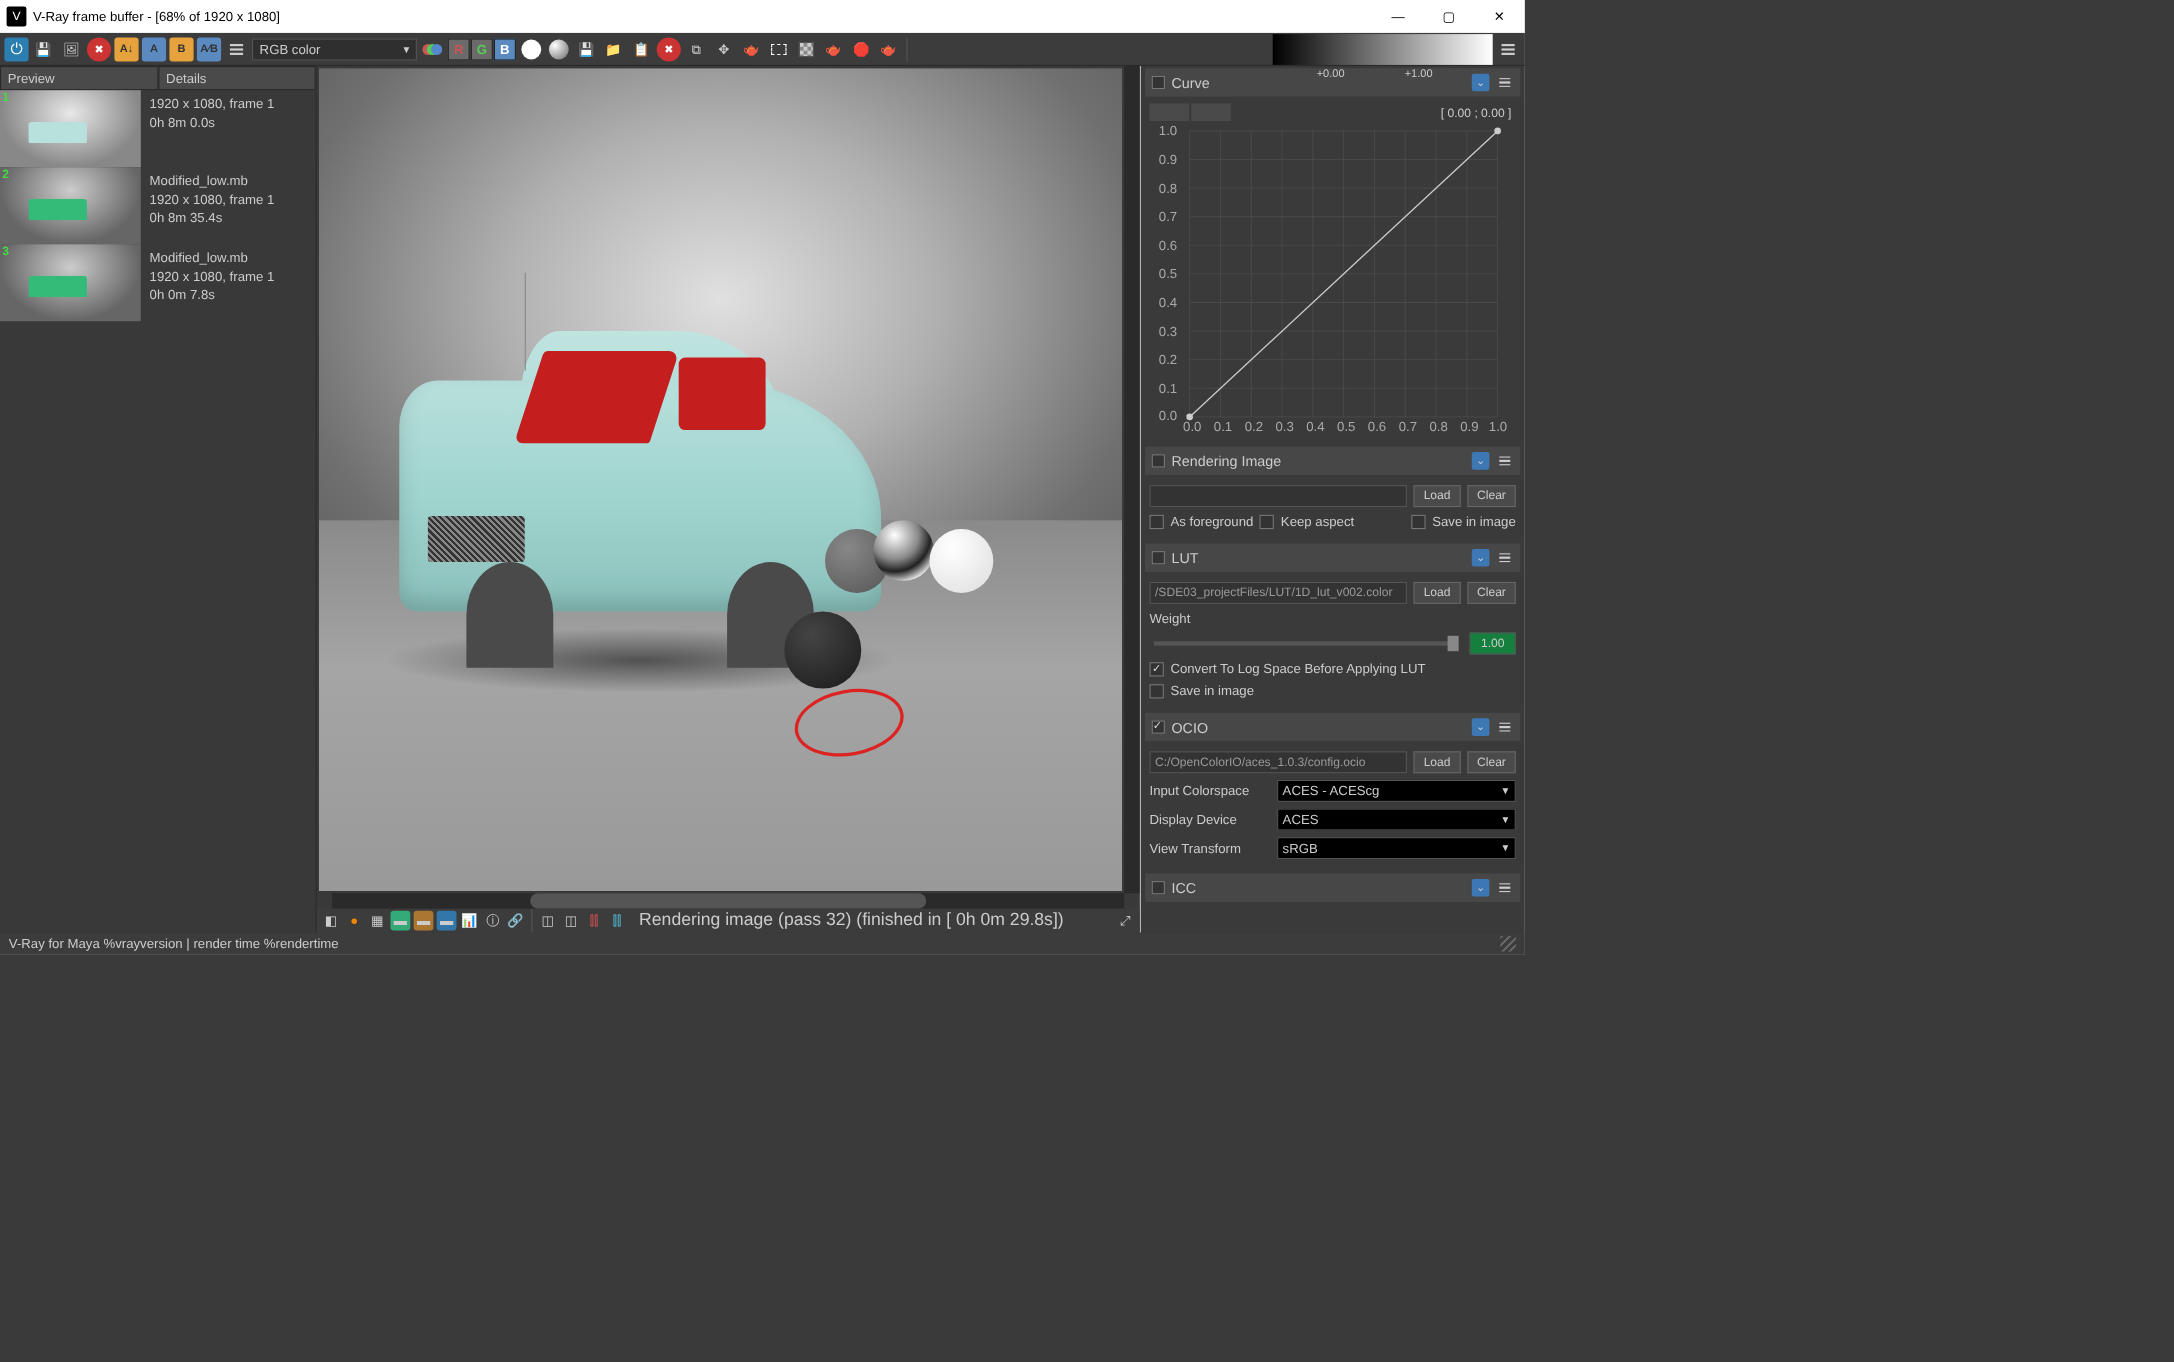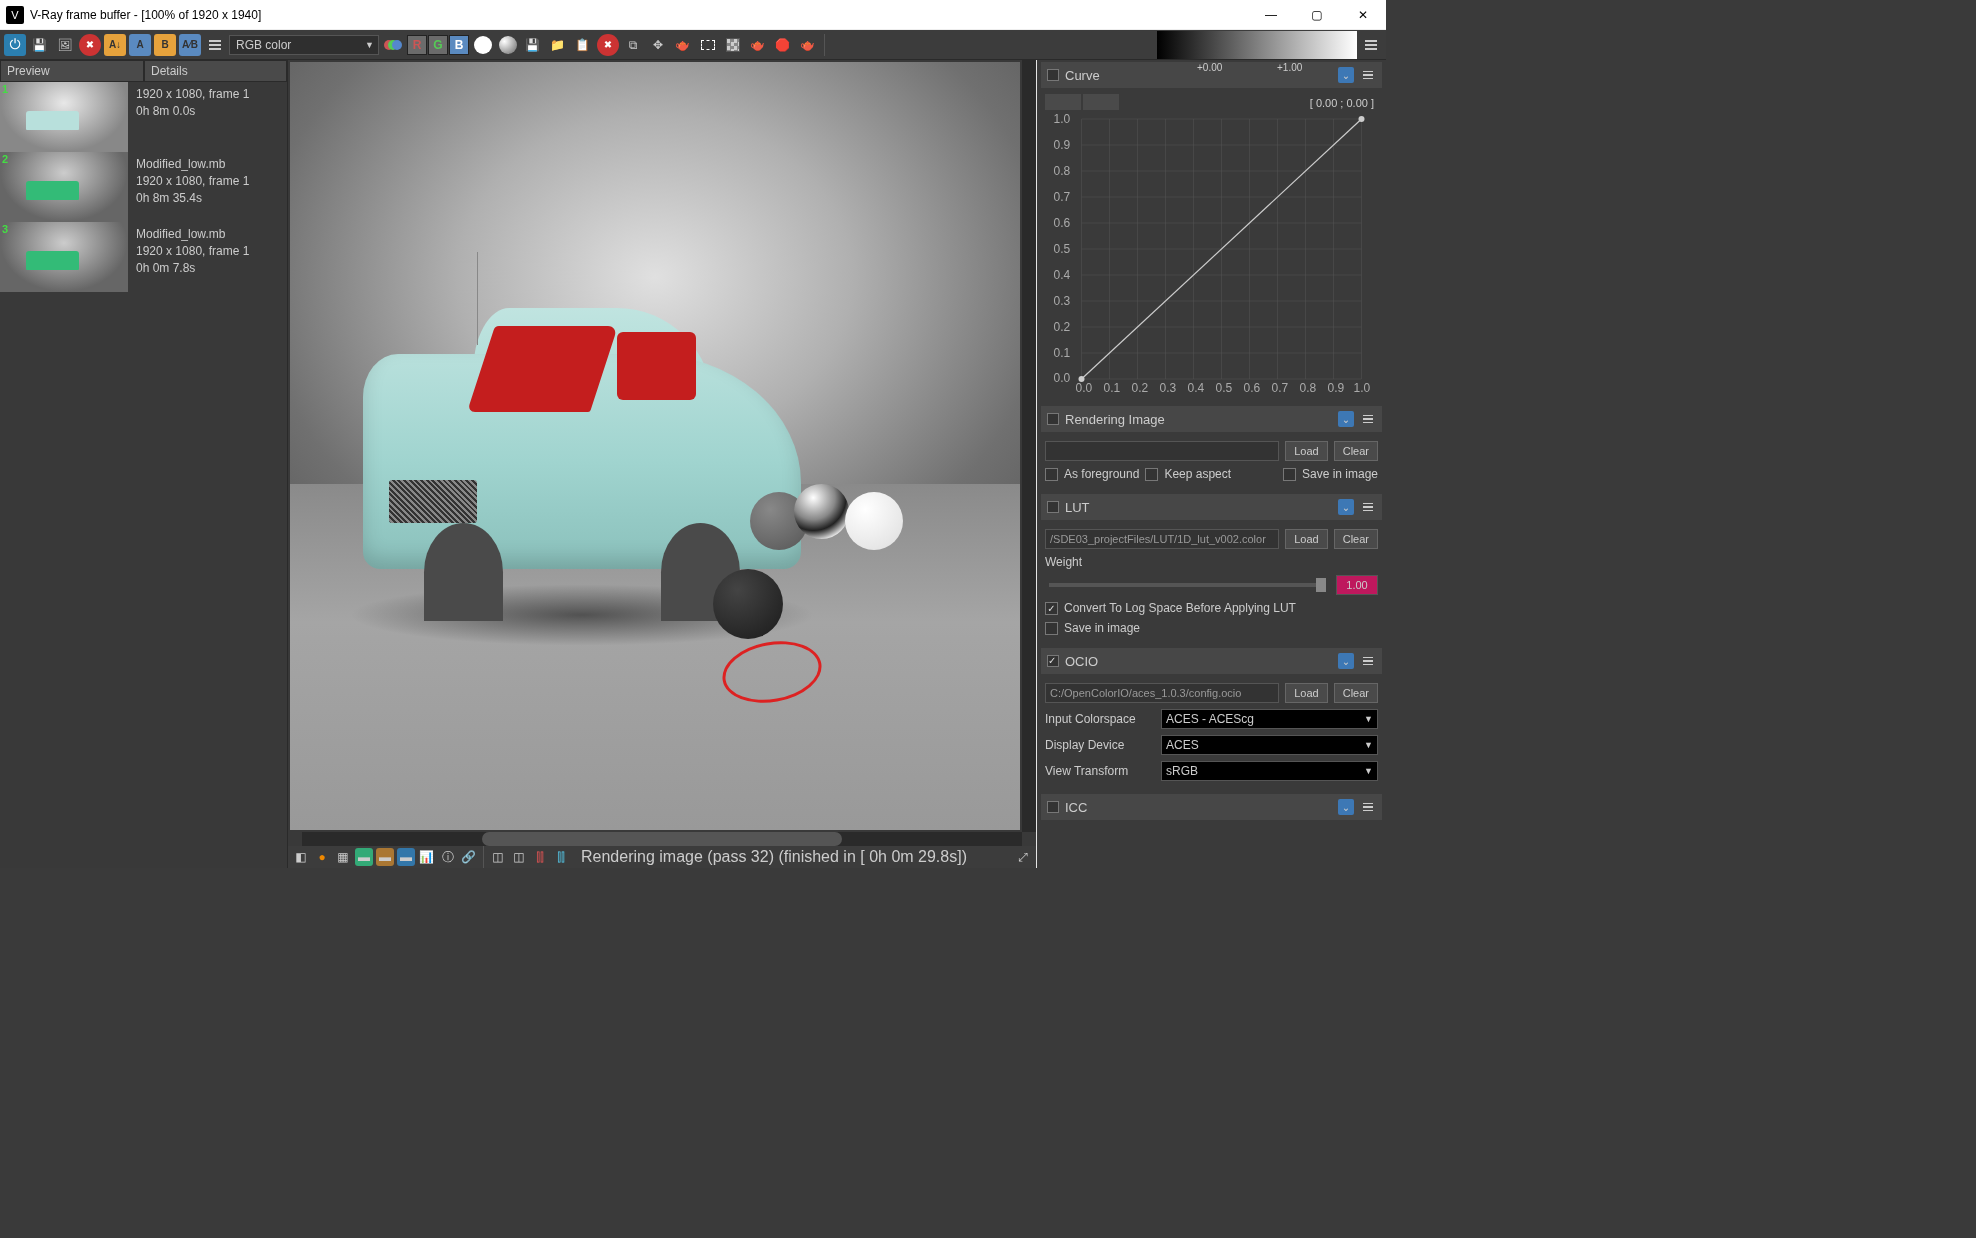--- a/index.html
+++ b/index.html
@@ -78,33 +78,33 @@
 .row{display:flex;align-items:center;gap:6px;padding:3px 0;font-size:12px}
 .row .lbl{flex:0 0 auto}
 .txtfield{flex:1;height:20px;background:#333;border:1px solid #555;padding:0 4px;display:flex;align-items:center;font-size:11px;color:#999;overflow:hidden;white-space:nowrap}
 .btn{height:20px;padding:0 8px;background:#4a4a4a;border:1px solid #666;display:flex;align-items:center;font-size:11px}
 .cb2{width:13px;height:13px;background:#333;border:1px solid #777;flex-shrink:0}
 .cb2.on::after{content:"✓";color:#ddd;font-size:10px;display:block;line-height:11px;text-align:center}
 .sel{flex:1;height:20px;background:#000000;border:1px solid #555;padding:0 4px;display:flex;align-items:center;position:relative;font-size:12px}
 .sel .arr{position:absolute;right:4px;font-size:9px}
 .slider{flex:1;height:4px;background:#555;position:relative;margin:0 4px}
 .slider .h{position:absolute;right:0;top:-5px;width:10px;height:14px;background:#888}
-.numbox{width:42px;height:20px;background:#be185d;border:1px solid #555;display:flex;align-items:center;justify-content:center;font-size:11px}
+.numbox{width:42px;height:20px;background:#15803d;border:1px solid #555;display:flex;align-items:center;justify-content:center;font-size:11px}
 .annot{position:absolute;left:58%;top:72%;width:100px;height:60px;border:3px solid #d22;border-radius:50%;pointer-events:none;transform:rotate(-10deg)}
 .footer{height:20px;background:#3c3c3c;padding:0 8px;display:flex;align-items:center;font-size:12px}
 .vscroll{width:14px;background:#2a2a2a}
 .grille{position:absolute;left:6%;top:56%;width:20%;height:14%;background:repeating-linear-gradient(45deg,#333 0 2px,#888 2px 4px);border-radius:3px}
 </style>
 </head>
 <body>
 
 <div class="window">
  <div class="titlebar">
   <div class="logo">V</div>
-  <div class="txt">V-Ray frame buffer - [100% of 1920 x 1940]</div>
+  <div class="txt">V-Ray frame buffer - [68% of 1920 x 1080]</div>
   <div class="spacer"></div>
   <div class="winbtn">—</div>
   <div class="winbtn">▢</div>
   <div class="winbtn">✕</div>
  </div>
 
  <div class="chrome">
   <div class="toolbar">
    <div class="tbtn power">⏻</div>
    <div class="tbtn">💾</div>
@@ -454,14 +454,19 @@
       <div class="menu">
                 <span></span>
                 <span></span>
                 <span></span>
               </div>
      </div>
     </div>
    </div>
   </div>
 
+  <div class="footer">
+   <span>V-Ray for Maya %vrayversion | render time %rendertime</span>
+   <div style="flex:1"></div>
+   <div style="width:14px;height:14px;background:repeating-linear-gradient(135deg,#666 0 2px,transparent 2px 5px)"></div>
+  </div>
  </div>
 </div>
 
 </body></html>

